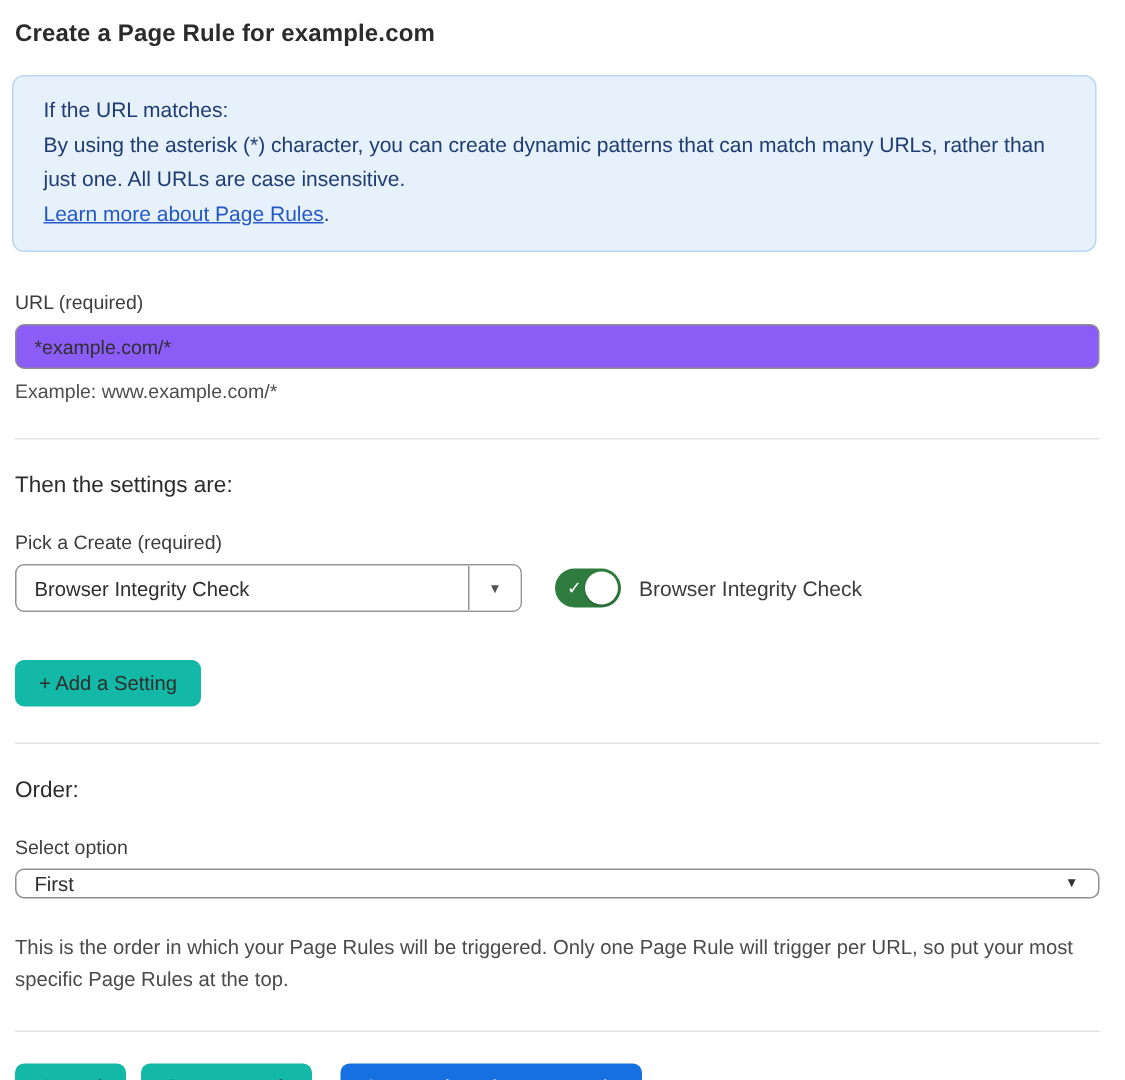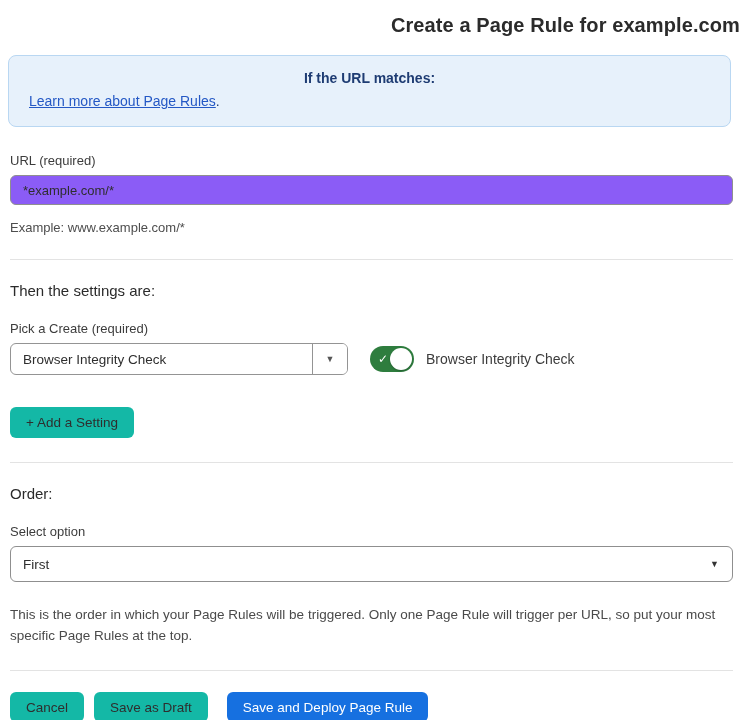--- a/index.html
+++ b/index.html
@@ -6,41 +6,40 @@
   html, body {
     width: 750px; height: 720px;
     background: #ffffff;
     font-family: "Liberation Sans", "DejaVu Sans", sans-serif;
     color: #2e2e2e;
     overflow: hidden;
   }
   .page { padding: 14px 10px 0 10px; width: 750px; }
 
   .page-title {
-    font-size: 20px;
+    font-size: 16px;
     font-weight: bold;
     color: #2b2b2b;
     letter-spacing: 0.1px;
     margin-bottom: 18px;
-    text-align: right;
   }
 
   
   .info-box {
     margin-left: -2px;
     width: 723px;
     background: #e7f1fb;
     border: 1px solid #b9d7f2;
     border-radius: 8px;
     padding: 11px 20px 13px 20px;
     color: #1e3c73;
     font-size: 14px;
     line-height: 23px;
   }
-  .info-box .info-heading { font-weight: bold; text-align: center; }
+  .info-box .info-heading { font-weight: normal; }
   .info-box a.info-link {
     color: #2458c5;
     text-decoration: underline;
     cursor: pointer;
   }
 
   
   .field-label {
     font-size: 13px;
     color: #3c3c3c;
@@ -53,21 +52,21 @@
     border: 1px solid #8f8f8f;
     border-radius: 6px;
     padding: 0 12px;
     font-size: 13px;
     color: #2e2e2e;
     font-family: "Liberation Sans", "DejaVu Sans", sans-serif;
     background: #8b5cf6;
     outline: none;
   }
   .field-help {
-    margin-top: 15px;
+    margin-top: 7px;
     font-size: 13px;
     color: #4d4d4d;
   }
 
   .divider {
     border: none;
     border-top: 1px solid #e3e3e3;
     margin: 24px 0 0 0;
     width: 723px;
   }
@@ -177,21 +176,21 @@
     font-size: 13.5px;
     line-height: 21px;
     color: #4a4a4a;
     width: 723px;
   }
 
   
   .wide-select {
     position: relative;
     width: 723px;
-    height: 36px;
+    height: 20px;
     border: 1px solid #8f8f8f;
     border-radius: 6px;
     background: #ffffff;
     display: flex;
     align-items: center;
     padding: 0 12px;
     font-size: 13.5px;
     color: #2e2e2e;
     cursor: pointer;
   }
@@ -213,20 +212,21 @@
 </style>
 </head>
 <body>
 
 <div class="page">
 
   <h1 class="page-title">Create a Page Rule for example.com</h1>
 
   <div class="info-box">
     <div class="info-heading">If the URL matches:</div>
+    <div class="info-body">By using the asterisk (*) character, you can create dynamic patterns that can match many URLs, rather than just one. All URLs are case insensitive.</div>
     <div><a class="info-link">Learn more about Page Rules</a><span>.</span></div>
   </div>
 
   <div class="url-group">
     <div class="field-label">URL (required)</div>
     <input class="text-input" type="text" value="*example.com/*" style="">
     <div class="field-help">Example: www.example.com/*</div>
   </div>
 
   <hr class="divider">

